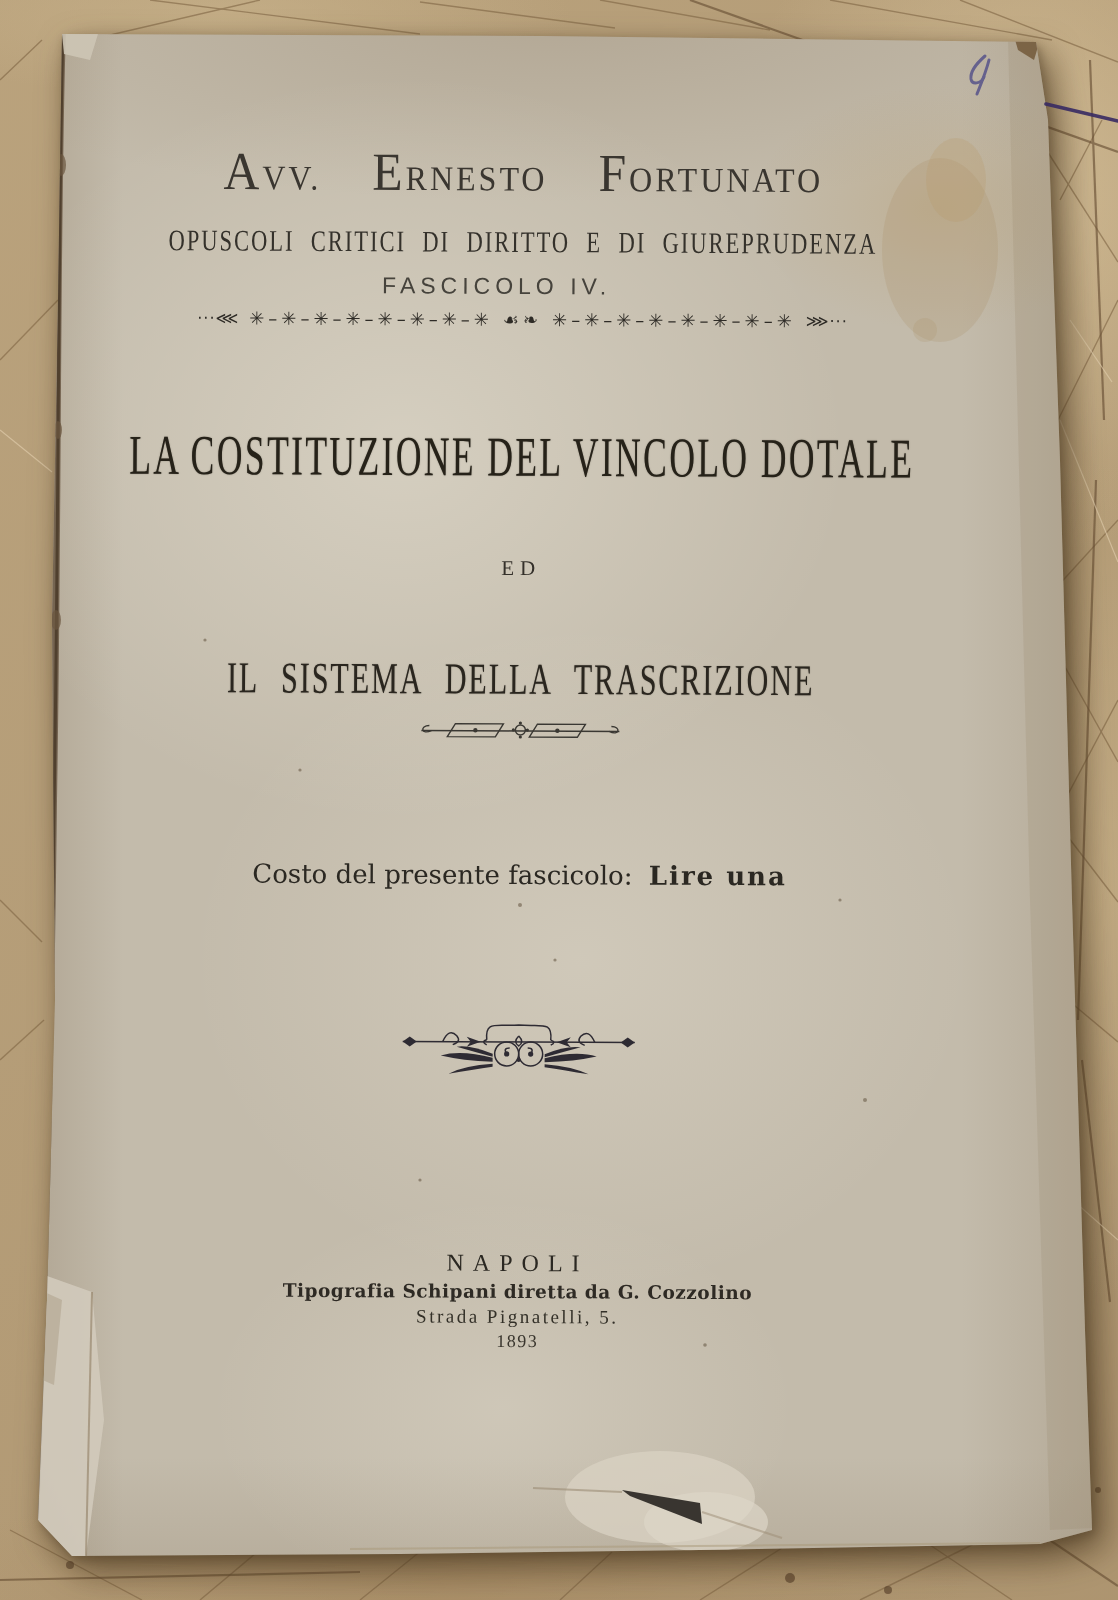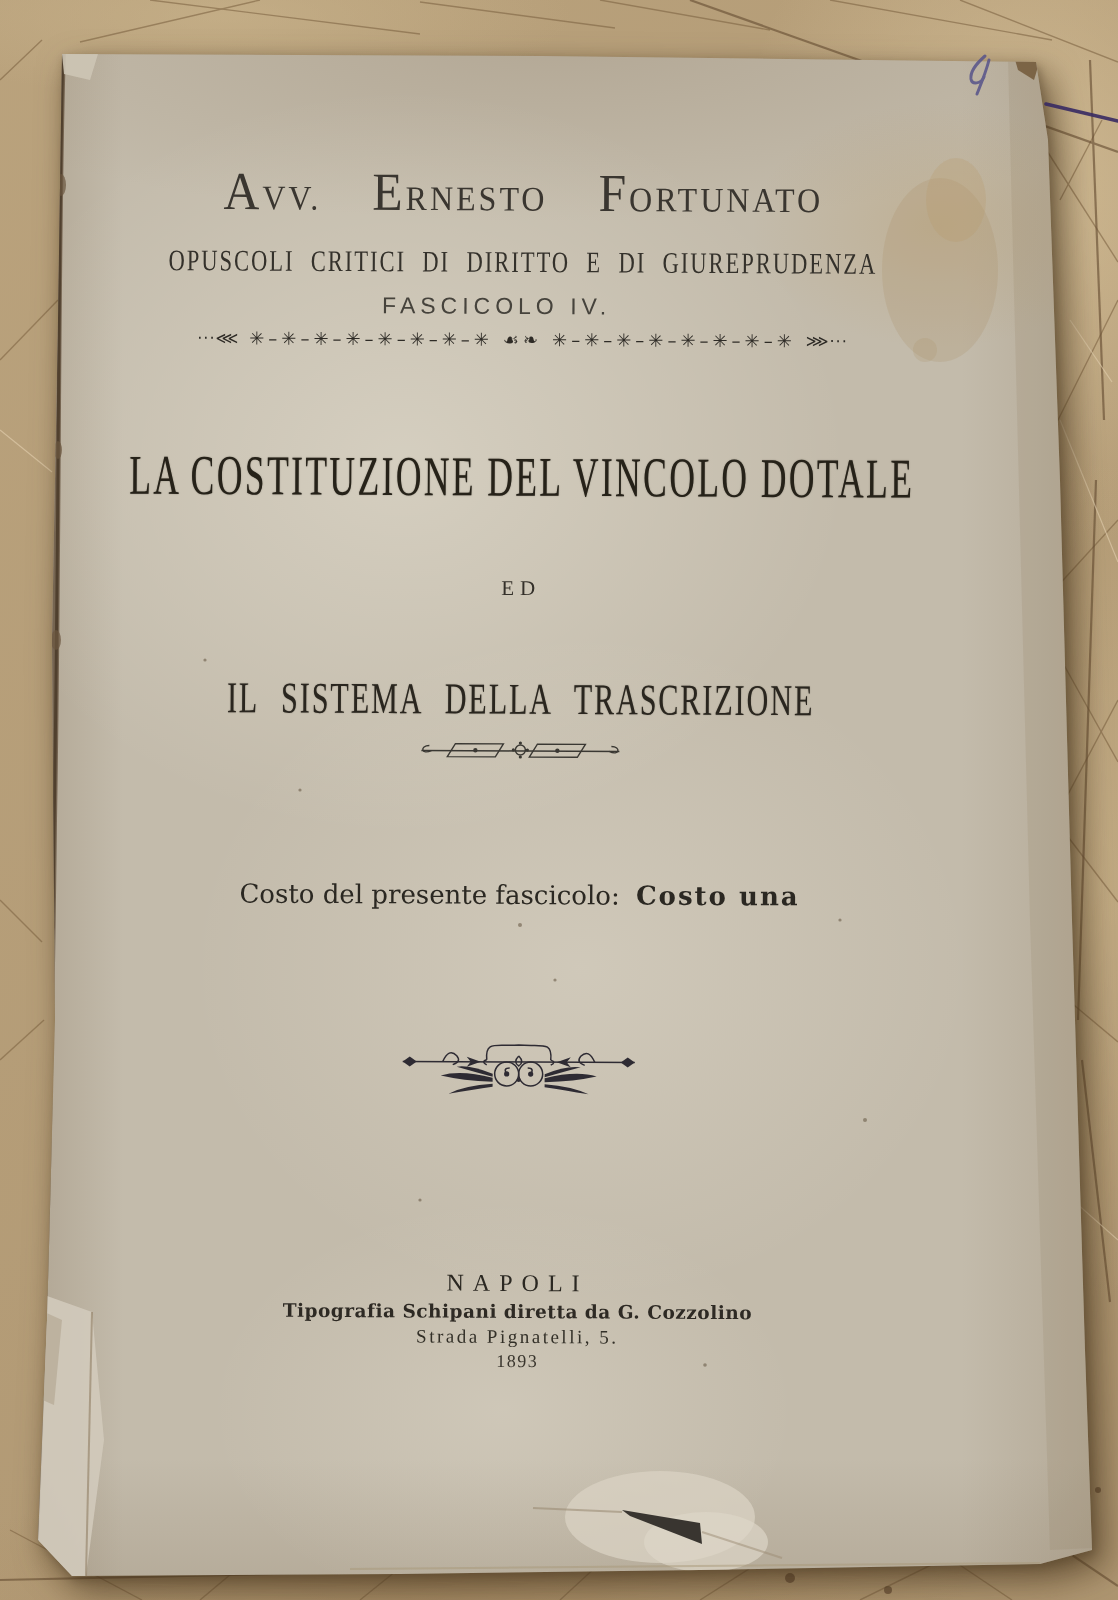--- a/index.html
+++ b/index.html
@@ -22,21 +22,21 @@
       1072px 900px,1085px 1330px,1092px 1530px,1040px 1544px,700px 1550px,
       400px 1554px,72px 1556px,38px 1520px,47px 1300px,55px 1000px,52px 620px,58px 300px);
     background-color:#c3bbab;
     background-image:
       radial-gradient(ellipse 620px 520px at 36% 28%, rgba(255,252,240,.30), rgba(255,252,240,0) 72%),
       radial-gradient(ellipse 560px 480px at 52% 60%, rgba(252,248,236,.22), rgba(252,248,236,0) 70%),
       radial-gradient(ellipse 420px 300px at 45% 88%, rgba(250,246,234,.20), rgba(250,246,234,0) 70%),
       radial-gradient(ellipse 260px 170px at 84% 13%, rgba(182,152,100,.30), rgba(182,152,100,0) 72%),
       radial-gradient(ellipse 900px 240px at 50% 1%, rgba(138,118,92,.28), rgba(138,118,92,0) 78%),
       linear-gradient(90deg, rgba(118,98,72,.32), rgba(118,98,72,0) 11%, rgba(118,98,72,0) 86%, rgba(128,108,80,.26)),
-      linear-gradient(0deg, rgba(118,98,72,.20), rgba(118,98,72,0) 9%); margin-top: 20px;}
+      linear-gradient(0deg, rgba(118,98,72,.20), rgba(118,98,72,0) 9%);}
   .cover-marks{position:absolute;inset:0;}
   
   .content{position:absolute;top:0;left:0;width:1040px;height:1600px;
     text-align:center;transform:rotate(.3deg);transform-origin:520px 800px;
     color:#2f2c26;}
   .block{position:absolute;width:100%;left:0;}
   .author{top:142px;font-size:32px;letter-spacing:3px;transform:scaleY(1.08);
     transform-origin:center top;color:#3a3630;}
   .author .word{display:inline-block;margin:0 20px;text-transform:uppercase;}
   .author .word::first-letter{font-size:1.55em;}
@@ -213,21 +213,21 @@
               <circle cx="105" cy="5" r="1.6"></circle>
                 <circle cx="105" cy="19" r="1.6"></circle>
               <circle cx="98" cy="12" r="1.6"></circle>
                 <circle cx="112" cy="12" r="1.6"></circle>
             </g>
           </svg>
         </div>
 
         <div class="block price">
           <span>Costo del presente fascicolo:</span>
-          <span class="bold">Costo una</span>
+          <span class="bold">Lire una</span>
         </div>
 
         <div class="block vignette">
           <svg class="ink-svg" width="240" height="62" viewBox="0 0 240 62">
             <g stroke="#2e2b33" fill="none" stroke-width="1.5">
               <path d="M4,28 L236,28"></path>
               <path d="M44,28 Q50,14 58,22 Q63,28 54,31"></path>
               <path d="M196,28 Q190,14 182,22 Q177,28 186,31"></path>
               <path d="M88,26 C86,6 98,13 120,11 C142,13 154,6 152,26"></path>
               <path d="M88,26 Q82,28 88,31"></path>

